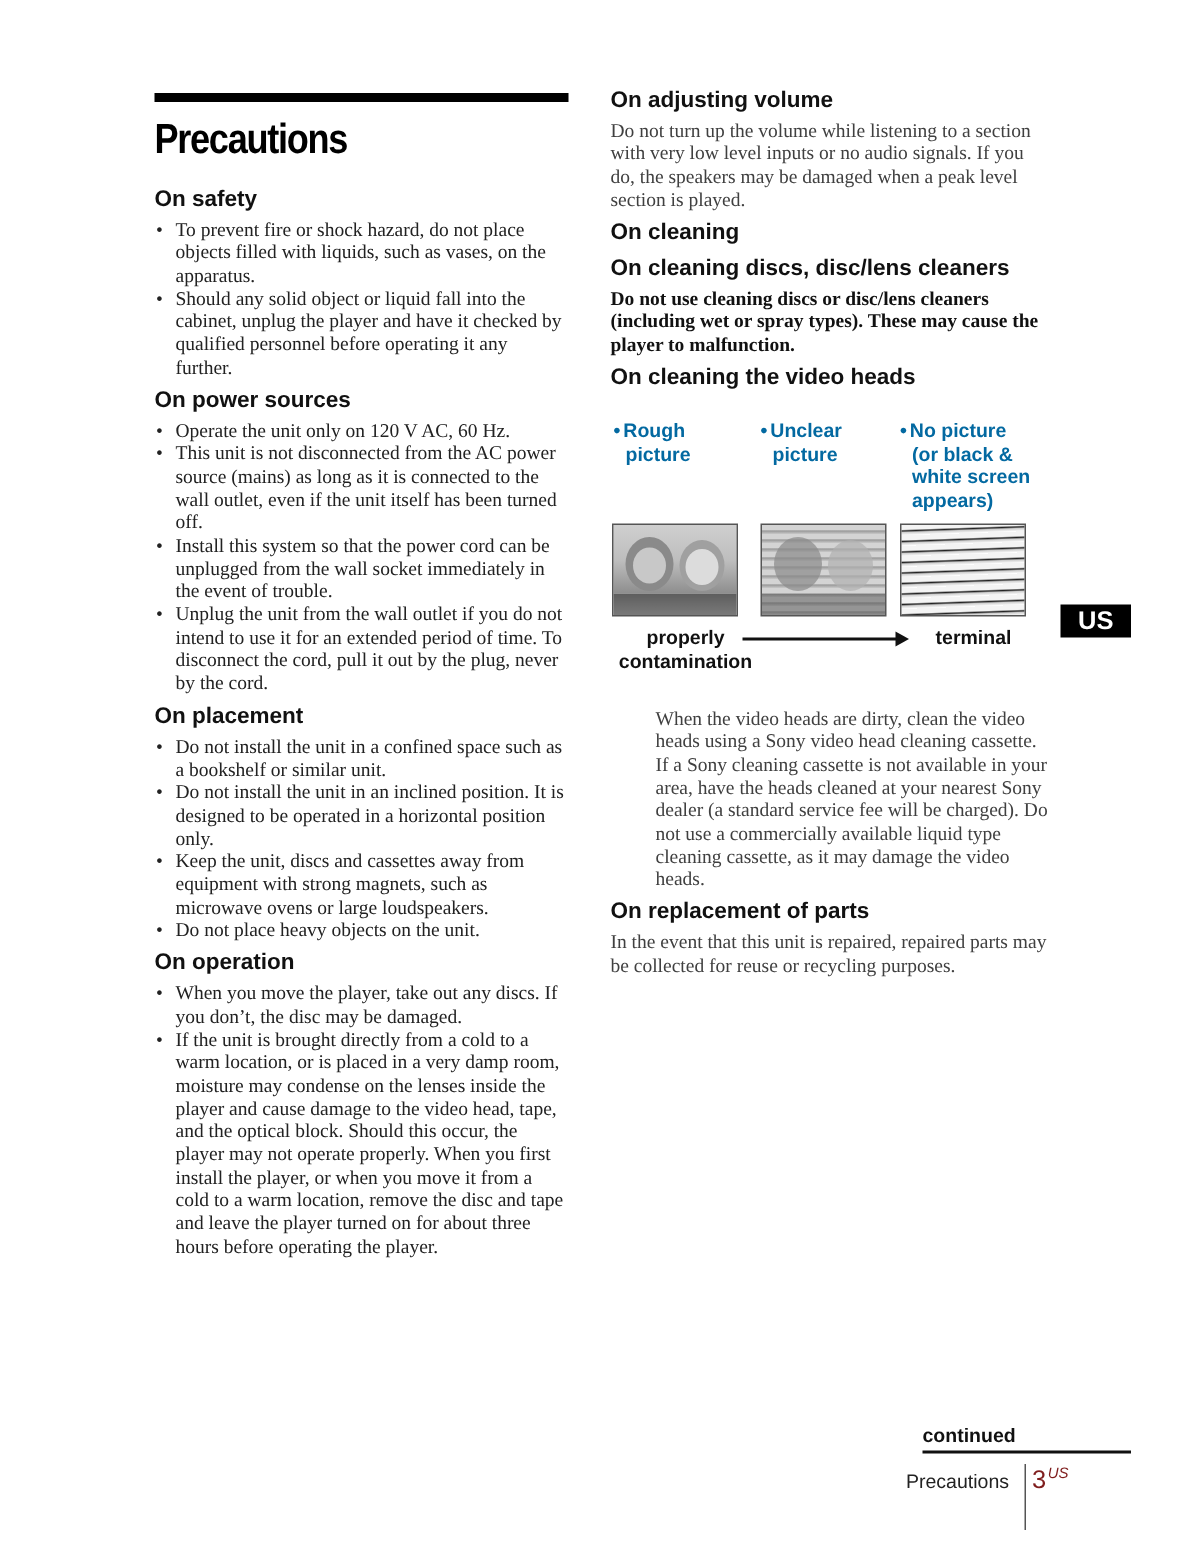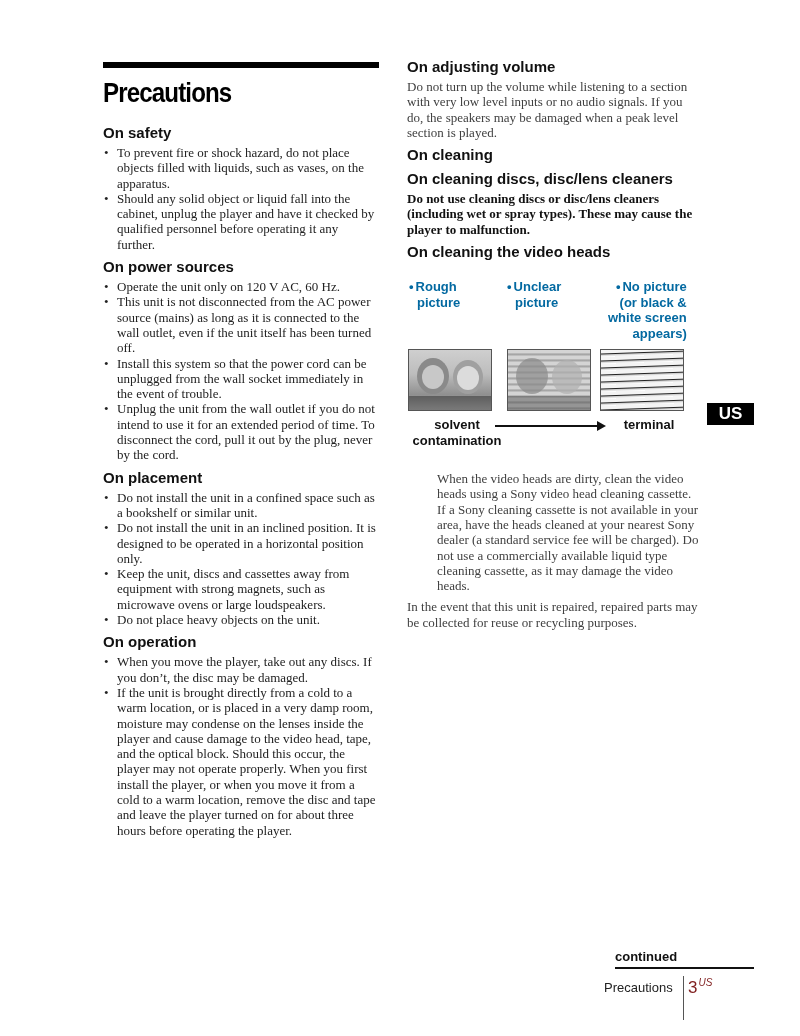--- a/index.html
+++ b/index.html
@@ -110,21 +110,21 @@
     <div class="figure">
       <div class="fig-labels">
         <div class="fig-label" style="left:2px;">
           <span class="bdot">•</span><span>Rough</span><br>
           <span style="padding-left:8px;">picture</span>
         </div>
         <div class="fig-label" style="left:100px;">
           <span class="bdot">•</span><span>Unclear</span><br>
           <span style="padding-left:8px;">picture</span>
         </div>
-        <div class="fig-label" style="left:193px;text-align:right;">
+        <div class="fig-label" style="left:193px;">
           <span class="bdot">•</span><span>No picture</span><br>
           <span style="padding-left:8px;">(or black &amp;</span><br>
           <span style="padding-left:8px;">white screen</span><br>
           <span style="padding-left:8px;">appears)</span>
         </div>
       </div>
 
       <div class="thumbs">
         <div class="thumb t1" style="left:1px;">
           <div class="face" style="left:8px; top:8px; width:32px; height:36px; background:#8a8a8a;"></div>
@@ -136,33 +136,34 @@
         <div class="thumb t2" style="left:100px;">
           <div class="face" style="left:8px; top:8px; width:32px; height:36px; background:#8a8a8a; opacity:0.7;"></div>
           <div class="face" style="left:44px; top:10px; width:30px; height:34px; background:#b0b0b0; opacity:0.7;"></div>
           <div style="position:absolute; left:0; bottom:0; width:100%; height:14px; background:#555; opacity:0.5;"></div>
         </div>
         <div class="thumb t3" style="left:193px;"></div>
       </div>
 
       <div class="fig-bottom">
         <div class="lbl" style="left:2px; width:96px;">
-          <span>solvent</span><br>
+          <span>properly</span><br>
           <span>contamination</span>
         </div>
         <div class="arrow-line"></div>
         <div class="arrow-head"></div>
         <div class="lbl" style="left:212px; width:60px;">terminal</div>
       </div>
     </div>
 
     <p class="body" style="margin-top:14px;margin-left:30px;">When the video heads are dirty, clean the video heads using a Sony video head cleaning cassette. If a Sony cleaning cassette is not available in your area, have the heads cleaned at your nearest Sony dealer (a standard service fee will be charged). Do not use a commercially available liquid type cleaning cassette, as it may damage the video heads.</p>
   </div>
 
   <div class="section" style="margin-top:6px;">
+    <h2 class="h2">On replacement of parts</h2>
     <p class="body" style="margin-top:3px;">In the event that this unit is repaired, repaired parts may be collected for reuse or recycling purposes.</p>
   </div>
 </div>
 
 <div id="us-tab">US</div>
 
 <div id="footer-continued">continued</div>
 <div id="footer-rule"></div>
 <div id="footer-section">Precautions</div>
 <div id="footer-divider"></div>

